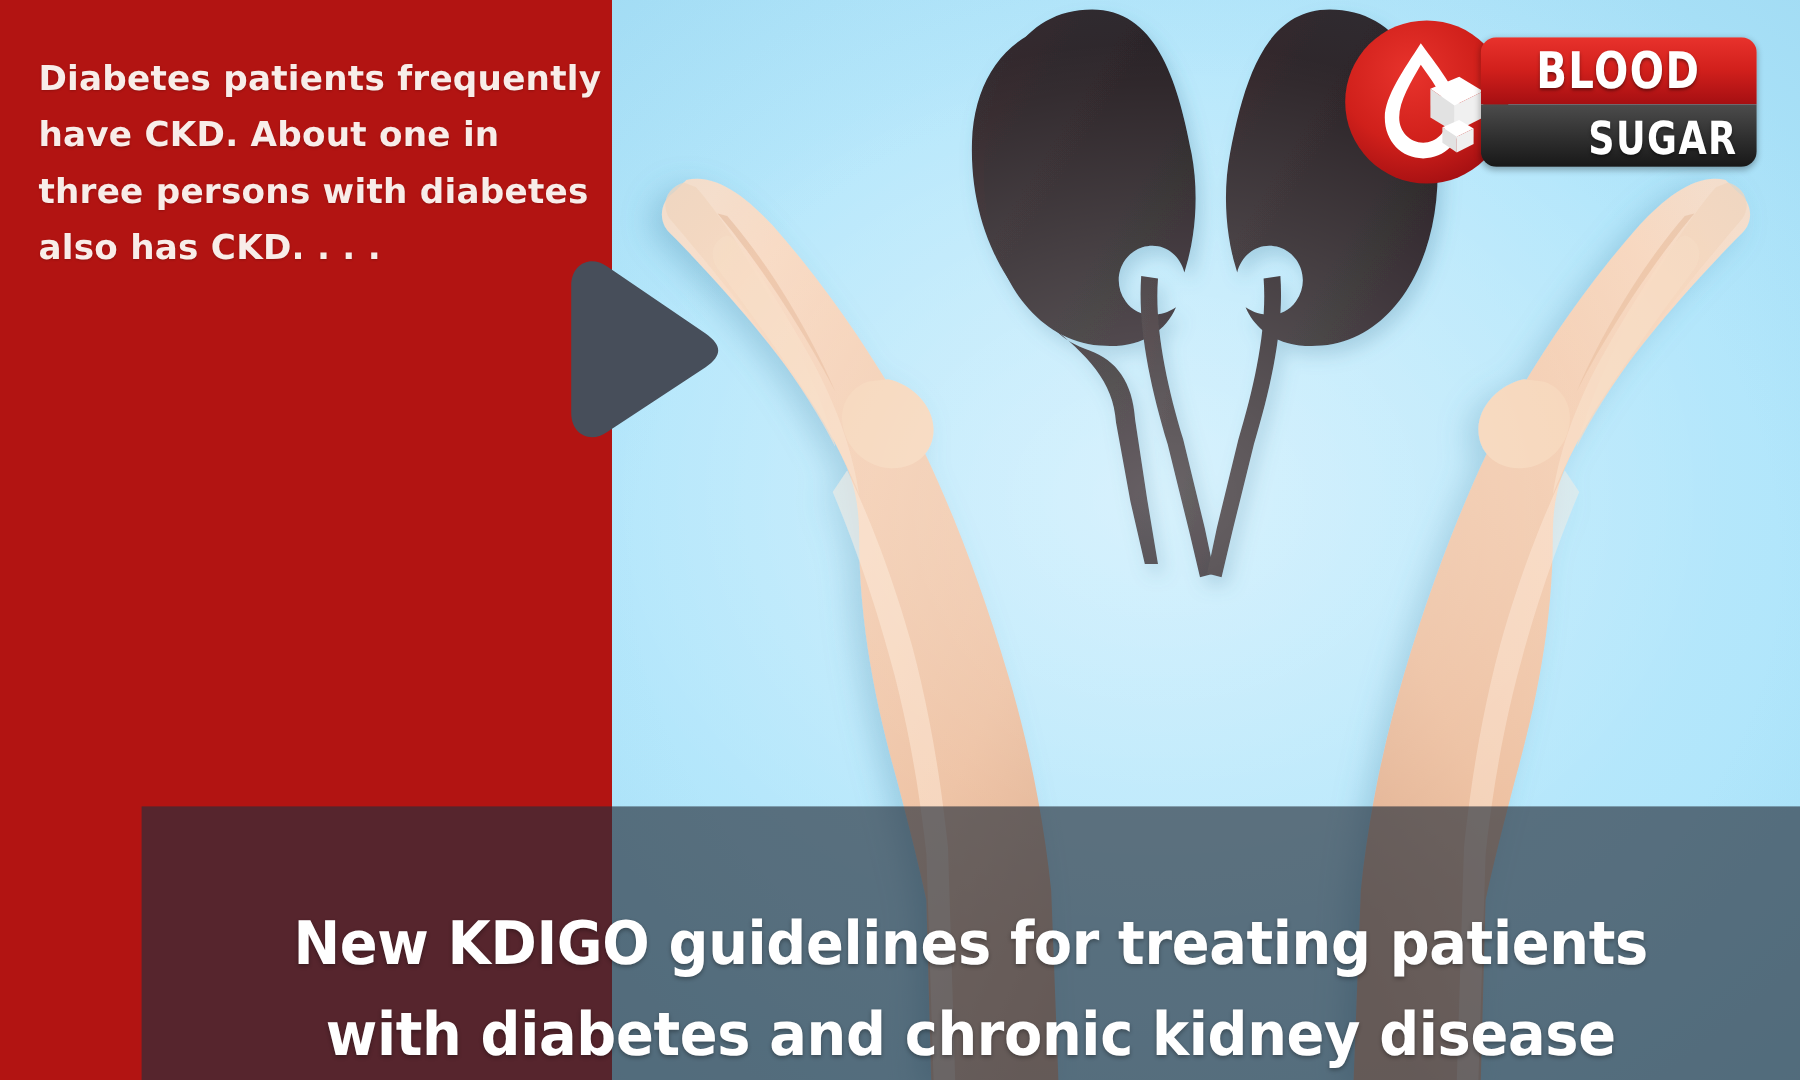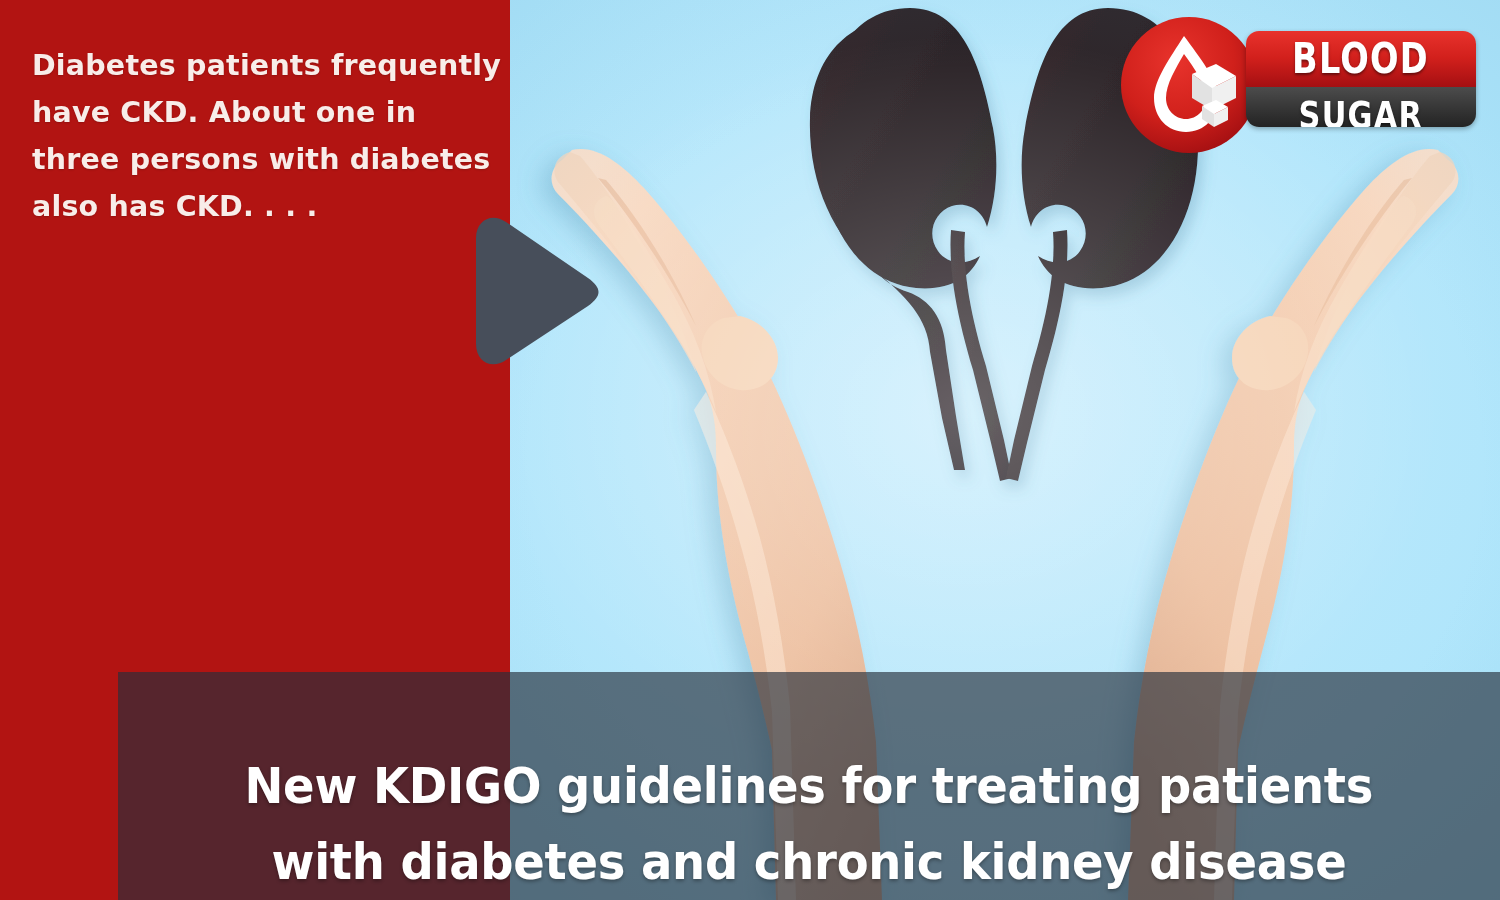--- a/index.html
+++ b/index.html
@@ -76,41 +76,41 @@
   
   .logo {
     position: absolute;
     left: 1118px;
     top: 14px;
     width: 360px;
     height: 144px;
   }
   .logo-badge {
     position: absolute;
-    left: 128px;
+    left: 116px;
     top: 17px;
     width: 230px;
-    height: 96px;
+    height: 108px;
     border-radius: 13px;
     overflow: hidden;
     box-shadow: 0 2px 5px rgba(0,0,0,0.30);
   }
   .badge-top {
     height: 56px;
     background: linear-gradient(180deg, #E8322C 0%, #D2201C 48%, #A50F12 100%);
     display: flex;
     align-items: center;
     justify-content: center;
   }
   .badge-bot {
     height: 56px;
     background: linear-gradient(180deg, #4C4C4C 0%, #2E2E2E 52%, #141414 100%);
     display: flex;
     align-items: center;
-    justify-content: center;
+    justify-content: flex-end;
   }
   .badge-word {
     color: #ffffff;
     font-family: "DejaVu Sans", sans-serif;
     font-weight: 700;
     font-size: 42px;
     letter-spacing: 1.5px;
     transform: scaleX(0.80);
     transform-origin: center;
     text-shadow: 0 2px 3px rgba(0,0,0,0.45);

